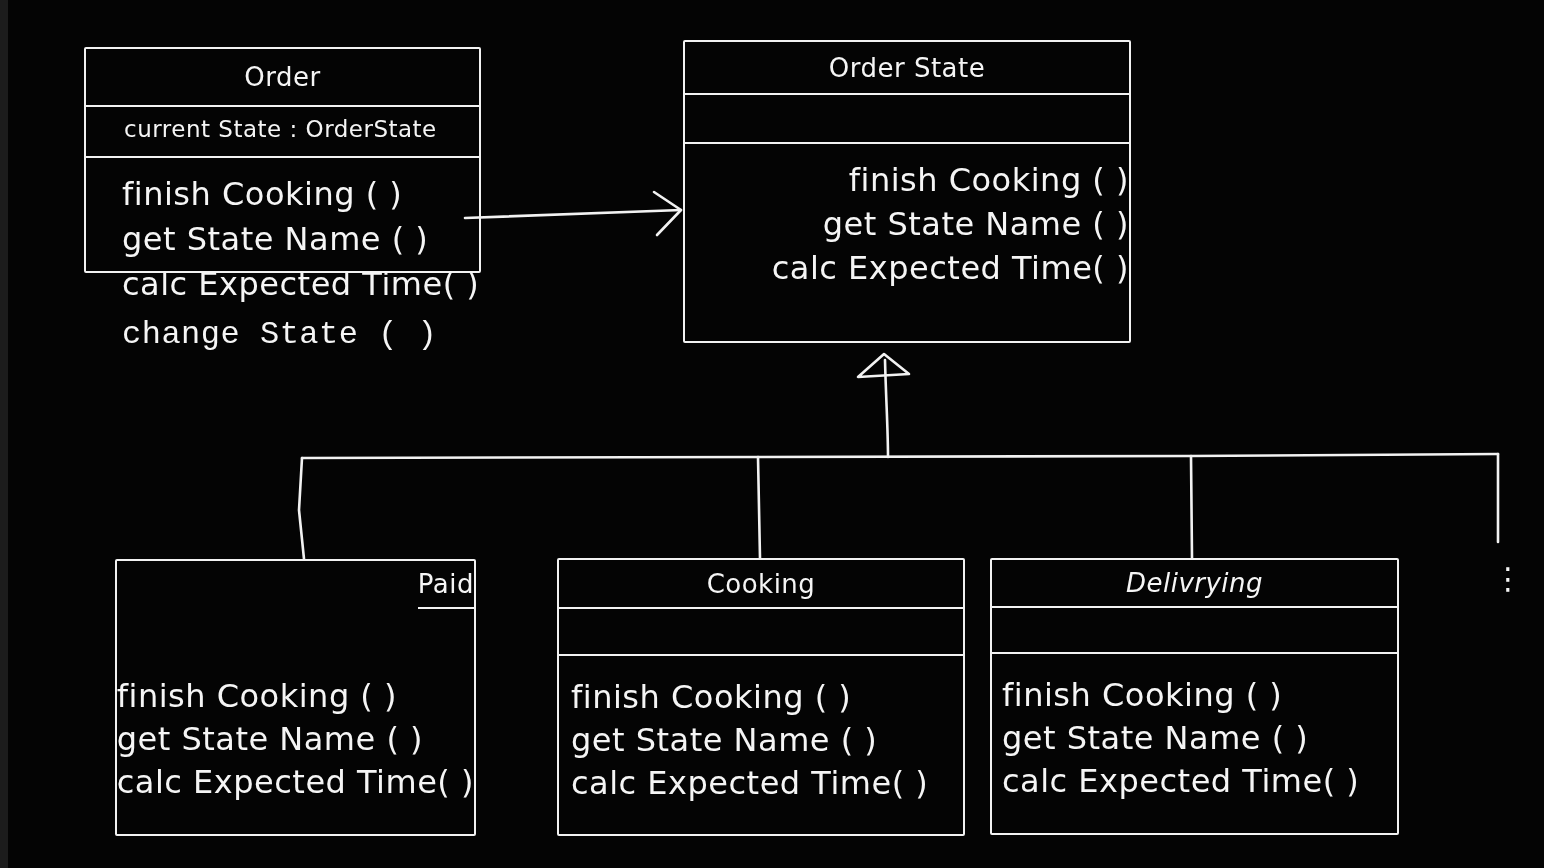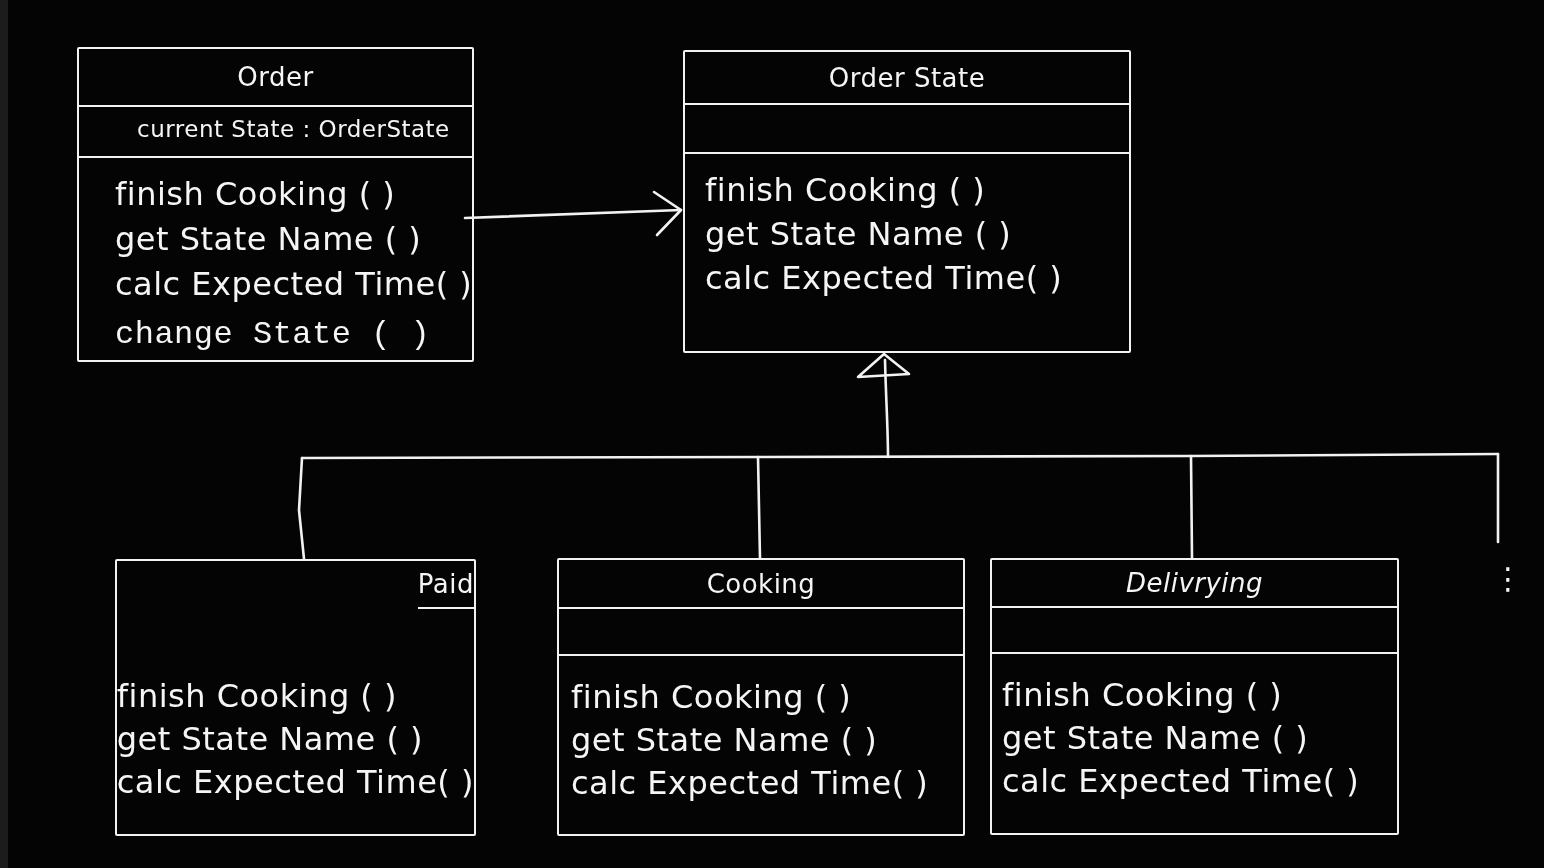--- a/index.html
+++ b/index.html
@@ -59,21 +59,21 @@
     flex: 0 0 auto;
     font-size: 23px;
   }
   .cb-methods {
     flex: 1 1 auto;
     font-size: 32px;
   }
   .line { white-space: nowrap; }
 
   
-  #box-order .cb-attrs .line    { padding: 9px 0 0 58px; }
+  #box-order .cb-attrs .line    { padding: 9px 0 0 38px; }
   #box-order .cb-methods        { padding: 14px 0 0 36px; line-height: 45px; }
   #box-order .line-gap          { margin-top: 5px; font-family: Liberation Mono, monospace; }
 
   #box-orderstate .cb-methods   { padding: 14px 0 0 20px; line-height: 44px; }
 
   .sub .cb-methods              { padding: 20px 0 0 12px; line-height: 43px; }
   #box-delivrying .cb-methods   { padding-left: 10px; }
 
   .ellipsis {
     position: absolute;
@@ -104,34 +104,34 @@
       <polygon points="884,354 858,377 909,374"></polygon>
       <path d="M 885 360 C 886 400 888 430 888 457"></path>
       <path d="M 302 458 L 1190 456 L 1498 454"></path>
       <path d="M 302 458 L 299 510 L 304 559"></path>
       <path d="M 758 457 L 760 558"></path>
       <path d="M 1191 456 L 1192 558"></path>
       <path d="M 1498 454 L 1498 542"></path>
     </g>
   </svg>
 
-  <div class="classbox" id="box-order" style="left:77px; top:47px; width:397px; height:315px;">
+  <div class="classbox" id="box-order" style="left:84px; top:47px; width:397px; height:226px;">
     <div class="cb-title" style="height:58px;">Order</div>
     <div class="cb-attrs" style="height:51px;">
       <div class="line">current State : OrderState</div>
     </div>
     <div class="cb-methods">
       <div class="line">finish Cooking ( )</div>
       <div class="line">get State Name ( )</div>
       <div class="line">calc Expected Time( )</div>
       <div class="line line-gap">change State ( )</div>
     </div>
   </div>
 
-  <div class="classbox" id="box-orderstate" style="left:683px; top:50px; width:448px; height:303px;">
+  <div class="classbox" id="box-orderstate" style="left:683px; top:40px; width:448px; height:303px;text-align:right;">
     <div class="cb-title" style="height:53px;">Order State</div>
     <div class="cb-attrs" style="height:49px;"></div>
     <div class="cb-methods">
       <div class="line">finish Cooking ( )</div>
       <div class="line">get State Name ( )</div>
       <div class="line">calc Expected Time( )</div>
     </div>
   </div>
 
   <div class="classbox sub" id="box-paid" style="left:115px; top:559px; width:361px; height:277px;align-items:flex-end;">

